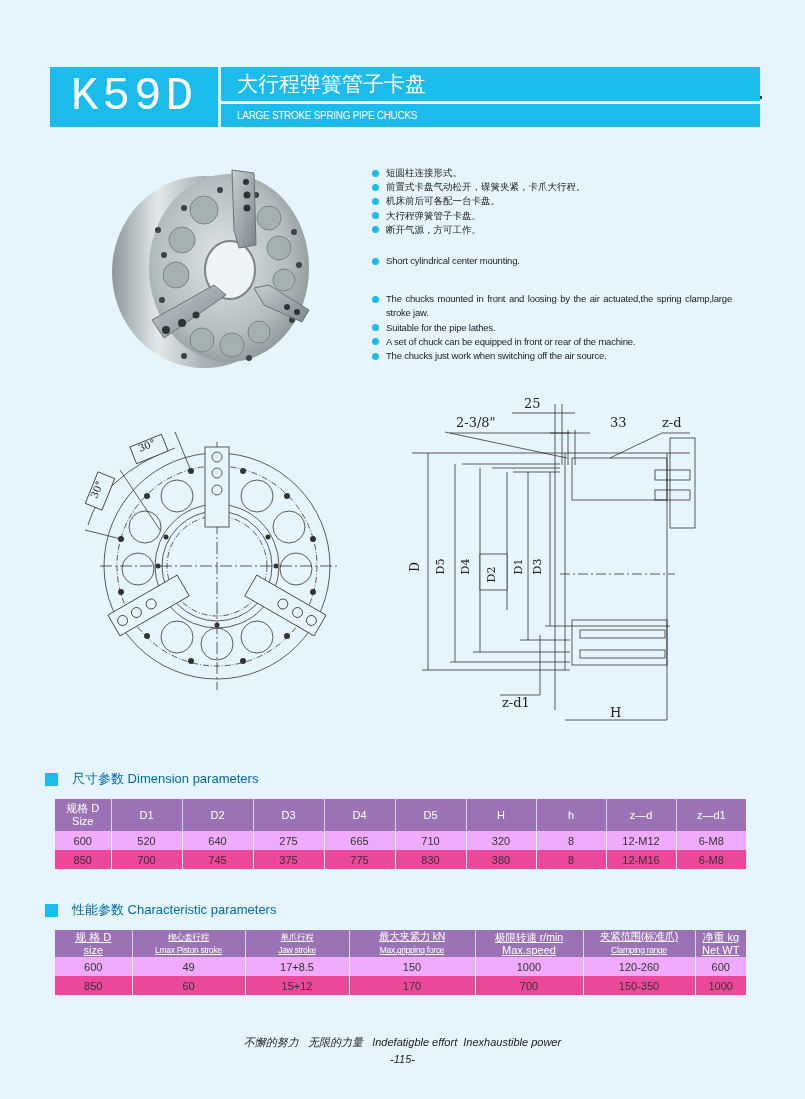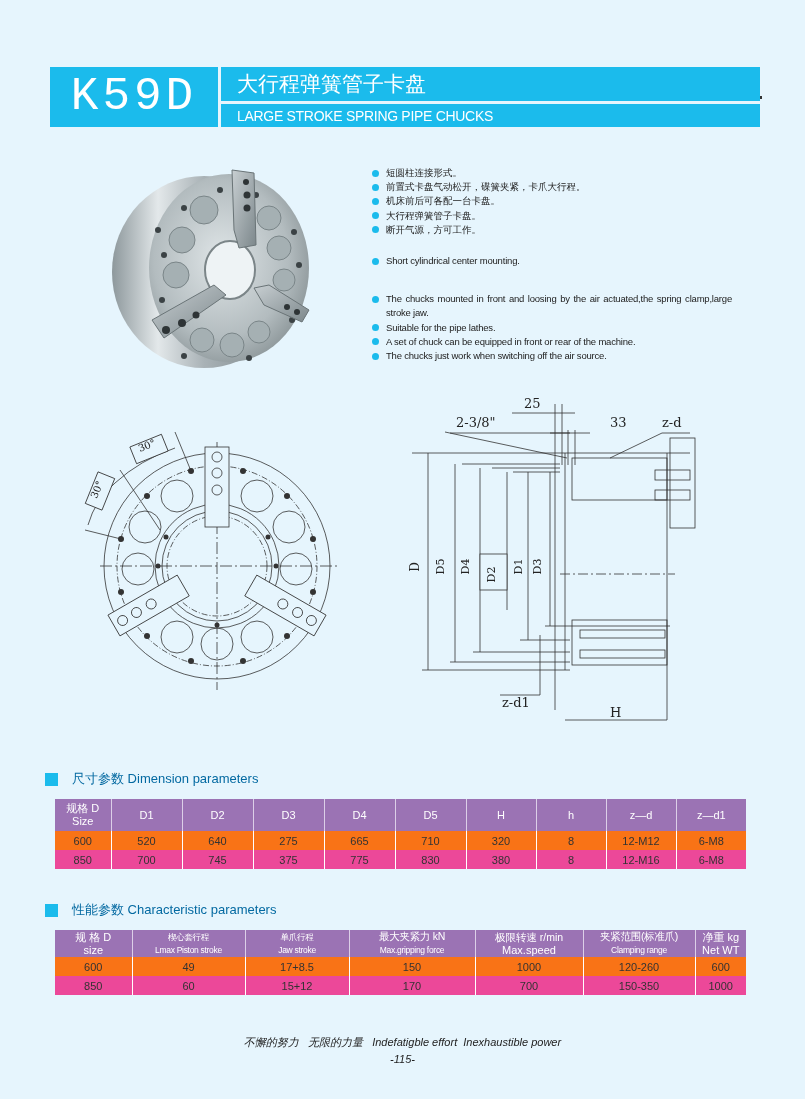--- a/index.html
+++ b/index.html
@@ -14,21 +14,21 @@
     color:#fff; font-size:46px; font-weight:normal; letter-spacing:4px;
     display:flex; align-items:center; justify-content:center;
     font-family:Liberation Mono, monospace;
   }
   .title-cn-bar {
     left:221px; top:67px; width:539px; height:34px; background:#1bbbec;
     color:#fff; font-size:21px; display:flex; align-items:center; padding-left:16px; box-sizing:border-box;
   }
   .title-en-bar {
     left:221px; top:104px; width:539px; height:23px; background:#1bbbec;
-    color:#fff; font-size:14px; display:flex; align-items:center; padding-left:16px; box-sizing:border-box;
+    color:#fff; font-size:10px; display:flex; align-items:center; padding-left:16px; box-sizing:border-box;
     letter-spacing:-0.3px;
   }
   
   .photo { left:104px; top:160px; width:232px; height:212px; }
   
   .features { left:372px; width:360px; font-size:9.5px; line-height:14.2px; }
   .features ul { list-style:none; margin:0; padding:0; }
   .features li { position:relative; padding-left:14px; }
   .features li::before {
     content:""; position:absolute; left:0; top:3.5px; width:7px; height:7px; border-radius:50%; background:#1bbbec;
@@ -37,27 +37,27 @@
   .features-en { top:254px; letter-spacing:-0.2px; }
   .features-en li.wrap { text-align:justify;margin-top:24px; }
   
   .section-heading { left:45px; font-size:13px; display:flex; align-items:center; color:#0369a1; }
   .section-heading .sq { width:13px; height:13px; background:#1bbbec; margin-right:14px; }
   
   table.spec { position:absolute; left:55px; width:691px; border-collapse:collapse; font-size:11px; text-align:center; }
   table.spec th { background:#9b73b4; color:#fff; font-weight:normal; border-right:1px solid #dccfe8; padding:0; line-height:13px; }
   table.spec th:last-child, table.spec td:last-child { border-right:none; }
   table.spec td { border-right:1px solid #ffffff; padding:0; height:19px; color:#333; }
-  table.spec tr.r1 td { background:#f97316; }
+  table.spec tr.r1 td { background:#f0abfc; }
   table.spec tr.r2 td { background:#ec4899; }
   .small { font-size:8.5px; letter-spacing:-0.3px; }
   .dim-table { top:799px; }
   .dim-table th { height:32px; }
   .char-table { top:930px; }
-  .char-table th { height:23px; }
+  .char-table th { height:23px;text-decoration:underline; }
   .footer-slogan { left:0; width:805px; top:1035px; text-align:center; font-size:11px; color:#222;font-style:italic; }
   .footer-page { left:0; width:805px; top:1053px; text-align:center; font-size:11px; color:#222;font-style:italic; }
 </style>
 </head>
 <body>
 
 <div class="abs model-box">K59D</div>
 <div class="abs title-cn-bar">大行程弹簧管子卡盘</div>
 <div class="abs title-en-bar">LARGE STROKE SPRING PIPE  CHUCKS</div>
 <div class="abs" style="left:760px;top:96px;width:2px;height:3px;background:#333;"></div>

